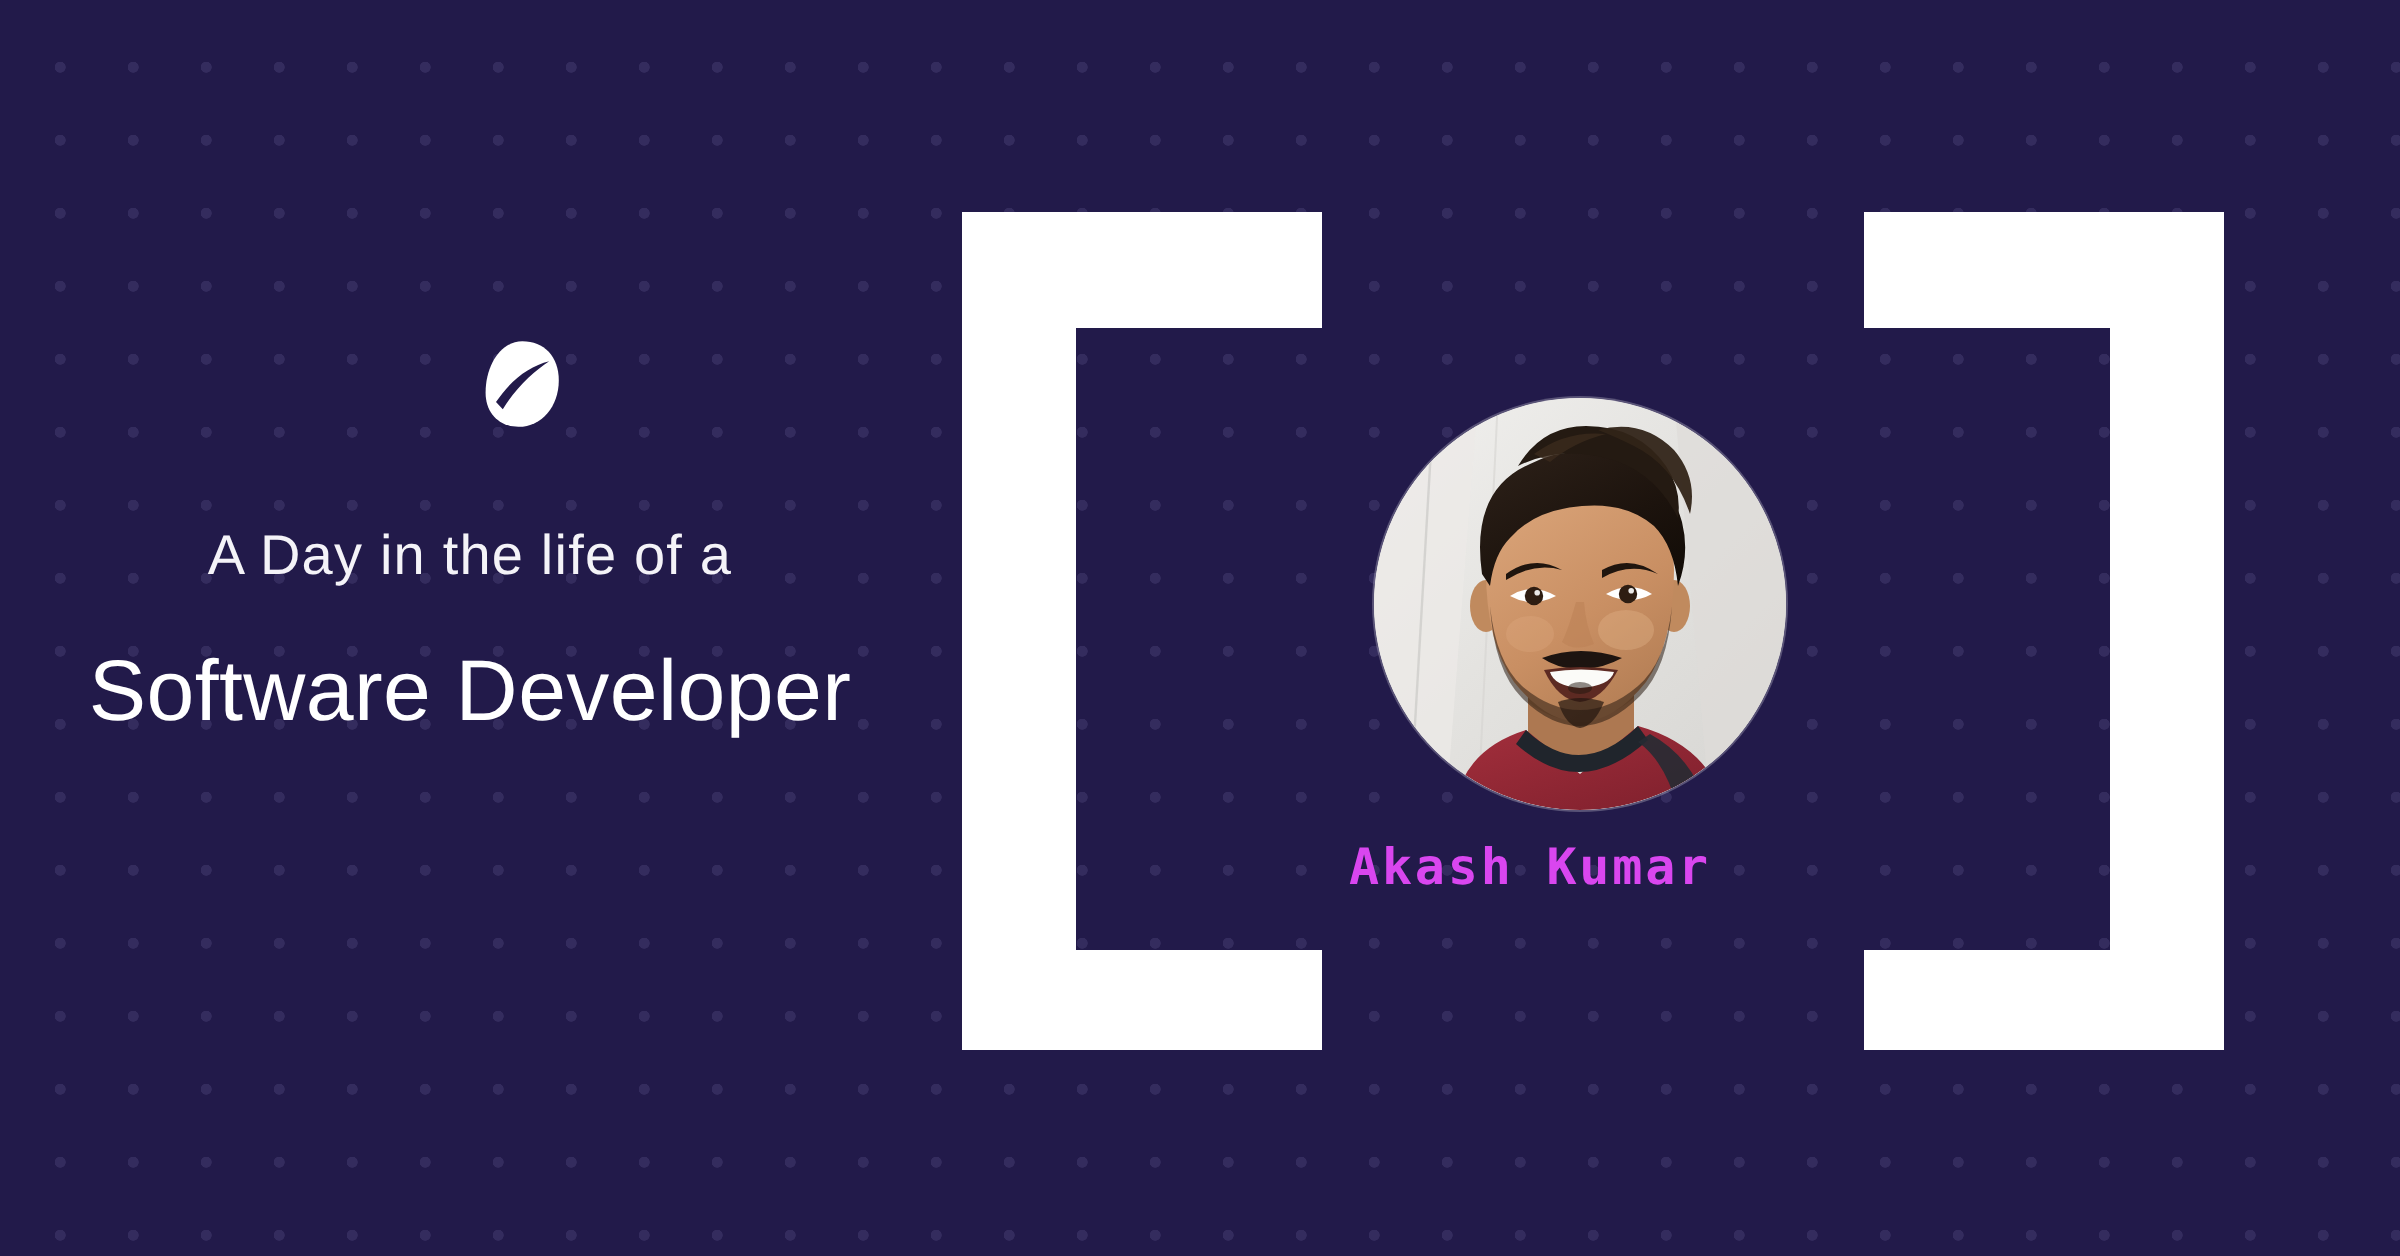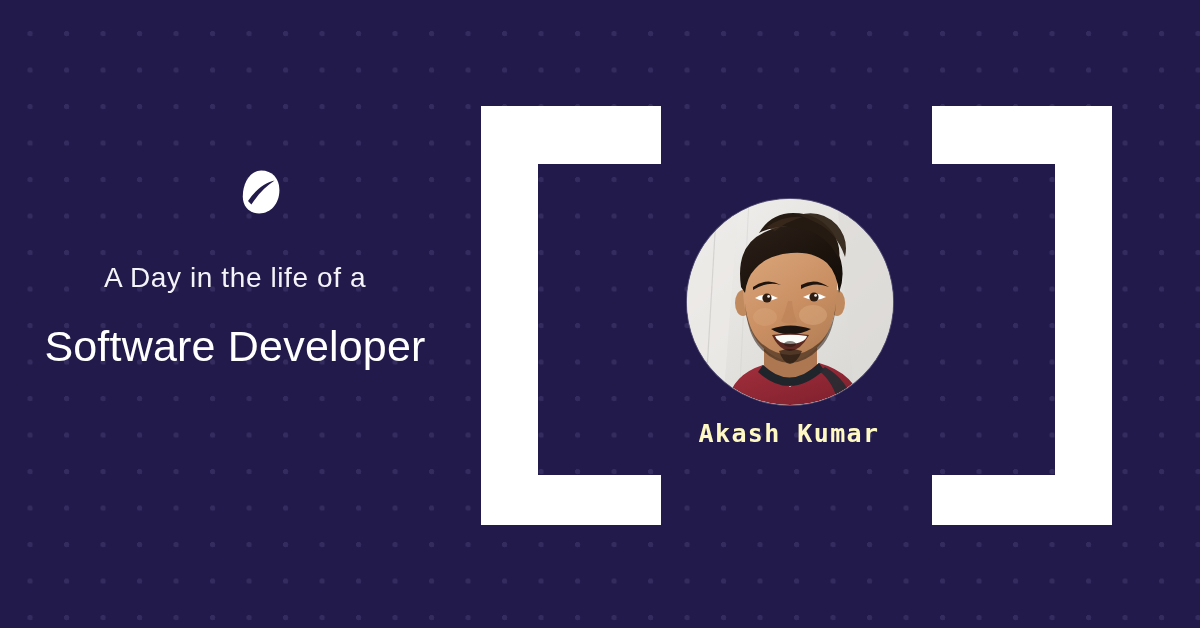--- a/index.html
+++ b/index.html
@@ -108,25 +108,25 @@
     height: 206px;
     border-radius: 50%;
     overflow: hidden;
     background: #e9e8e6;
     box-shadow: 0 0 0 1px rgba(255,255,255,0.25);
   }
   #portrait svg { display: block; width: 100%; height: 100%; }
 
   #person-name {
     position: absolute;
-    left: 639px;
+    left: 615px;
     top: 419px;
     width: 300px;
     text-align: center;
-    color: #fef9c3;
+    color: #d946ef;
     font-family: "DejaVu Sans Mono", monospace;
     font-size: 25px;
     font-weight: 700;
     letter-spacing: 1.4px;
     line-height: 30px;
     white-space: nowrap;
   }
 </style>
 </head>
 <body>

